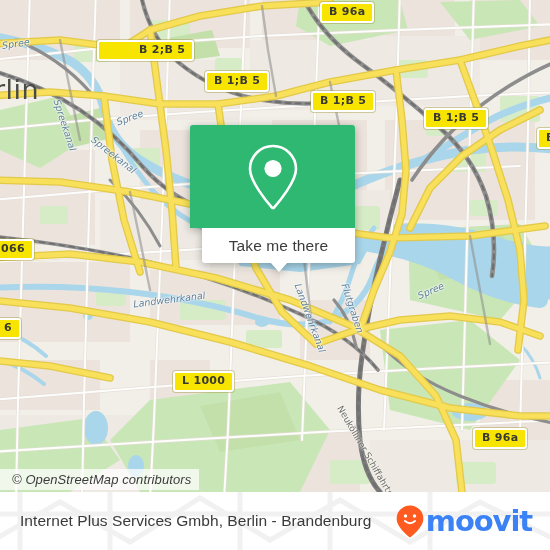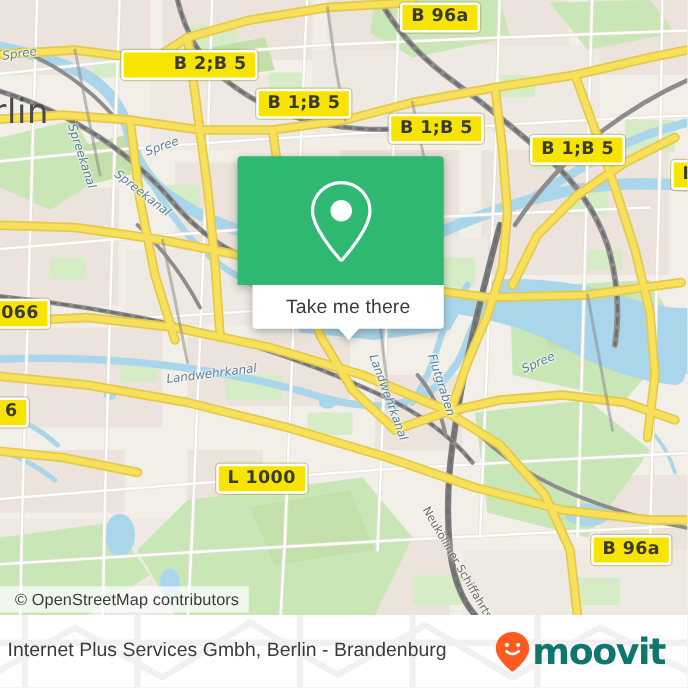--- a/index.html
+++ b/index.html
@@ -37,39 +37,40 @@
     text-shadow:0 0 2px #fff,0 0 2px #fff;
   }
 
   
   .shield{
     position:absolute;
     background:#f7e500;
     border:2px solid #ffffff;
     border-radius:3px;
     color:#3a3a34;
-    font-size:14px;
+    font-size:11px;
     font-weight:bold;
     font-family:"DejaVu Sans","Liberation Sans",sans-serif;
     padding:2px 7px 3px 7px;
     line-height:1.05;
     white-space:nowrap;
     box-shadow:0 0 0 1px rgba(160,150,60,.45);
     letter-spacing:.3px;
   }
 
   
   #attribution{
     position:absolute;left:0;top:469px;
     background:rgba(255,255,255,.72);
     padding:3px 8px 3px 12px;
     font-size:13px;
     color:#3b3b3b;
     font-family:"Liberation Sans","DejaVu Sans",sans-serif;
     letter-spacing:.1px;
+    font-style:italic;
   }
 
   
   #callout{
     position:absolute;left:190px;top:125px;width:165px;
     filter:drop-shadow(0 2px 4px rgba(0,0,0,.30));
   }
   #callout-green{
     background:#2eb872;
     height:103px;
@@ -100,30 +101,30 @@
 
   
   #footer{
     position:absolute;left:0;top:492px;width:550px;height:58px;
     background:#ffffff;overflow:hidden;
   }
   #footer-watermark{position:absolute;left:0;top:0;width:550px;height:58px;}
   #footer-inner{
     position:relative;width:550px;height:58px;
     display:flex;align-items:center;justify-content:space-between;
-    padding:0 18px 0 6px;box-sizing:border-box;
+    padding:0 18px 0 20px;box-sizing:border-box;
   }
   #footer-title{
     font-size:15.5px;color:#3a3a3a;
     font-family:"Liberation Sans","DejaVu Sans",sans-serif;
     letter-spacing:.05px;white-space:nowrap;
   }
   #brand{display:flex;align-items:center;gap:1px;}
   #brand-wordmark{
-    font-size:29px;color:#0f766e;font-weight:bold;letter-spacing:-1.1px;
+    font-size:29px;color:#3b82f6;font-weight:bold;letter-spacing:-1.1px;
     font-family:"DejaVu Sans","Liberation Sans",sans-serif;
     line-height:1;
   }
 </style>
 </head>
 <body>
 
 <div id="app">
 
   <div id="map">

